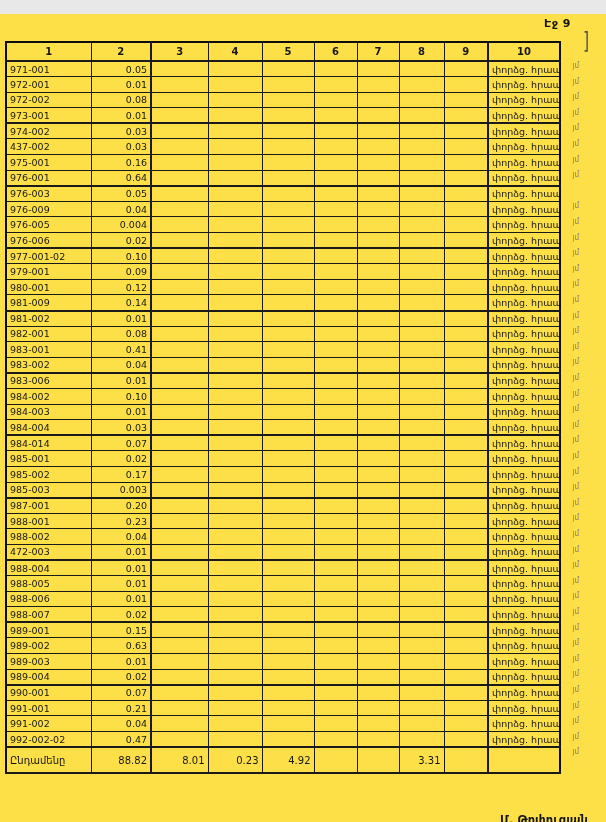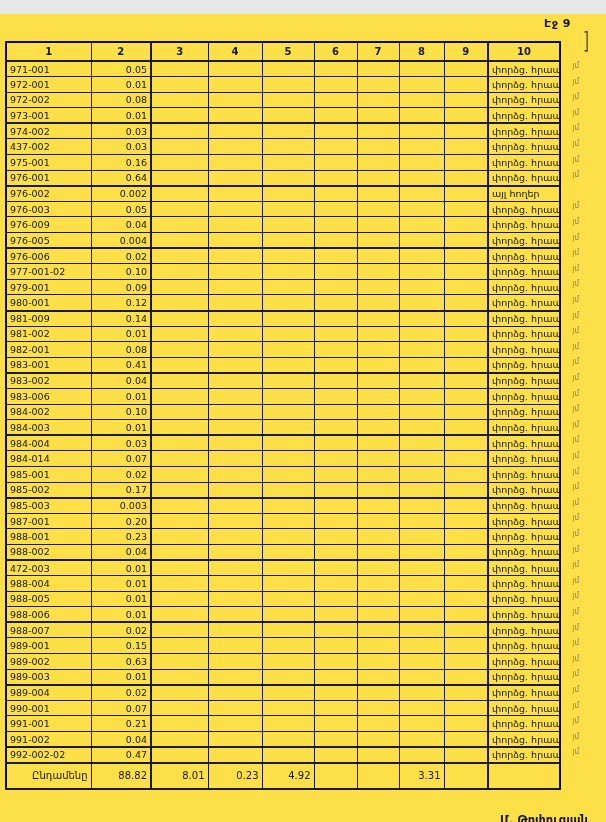--- a/index.html
+++ b/index.html
@@ -32,21 +32,21 @@
   .scan-table tbody tr{height:15.6px;}
   .scan-table tbody tr:nth-child(4n) td{border-bottom-width:2px;}
   .scan-table th:nth-child(3),.scan-table td:nth-child(3){border-left-width:2px;}
   .scan-table th:nth-child(10),.scan-table td:nth-child(10){border-left-width:2px;}
   .c-code{text-align:left;}
   .c-val{text-align:right;}
   .c-note{text-align:left;font-size:9px;}
   .scan-table tfoot td{
     height:24px;border-top-width:2px;border-bottom-width:2px;font-size:10px;
   }
-  .t-label{text-align:right;}
+  .t-label{text-align:left;}
   .margin-marks{position:absolute;top:0;left:0;}
   .margin-mark{
     position:absolute;left:571px;width:30px;font-size:8px;color:#7a7a7a;
     white-space:nowrap;overflow:hidden;transform:scaleX(0.9);
   }
   .footer{
     position:absolute;top:776px;left:6px;font-size:11.5px;font-weight:bold;
     line-height:13.5px;white-space:pre-line;
   }
   .signature{
@@ -179,32 +179,20 @@
           <td class="c-code">976-001</td>
           <td class="c-val">0.64</td>
           <td></td>
           <td></td>
           <td></td>
           <td></td>
           <td></td>
           <td></td>
           <td></td>
           <td class="c-note">փորձց. հրապ.</td>
-        </tr>
-        <tr>
-          <td class="c-code">976-002</td>
-          <td class="c-val">0.002</td>
-          <td></td>
-          <td></td>
-          <td></td>
-          <td></td>
-          <td></td>
-          <td></td>
-          <td></td>
-          <td class="c-note">այլ հողեր</td>
         </tr>
         <tr>
           <td class="c-code">976-003</td>
           <td class="c-val">0.05</td>
           <td></td>
           <td></td>
           <td></td>
           <td></td>
           <td></td>
           <td></td>

